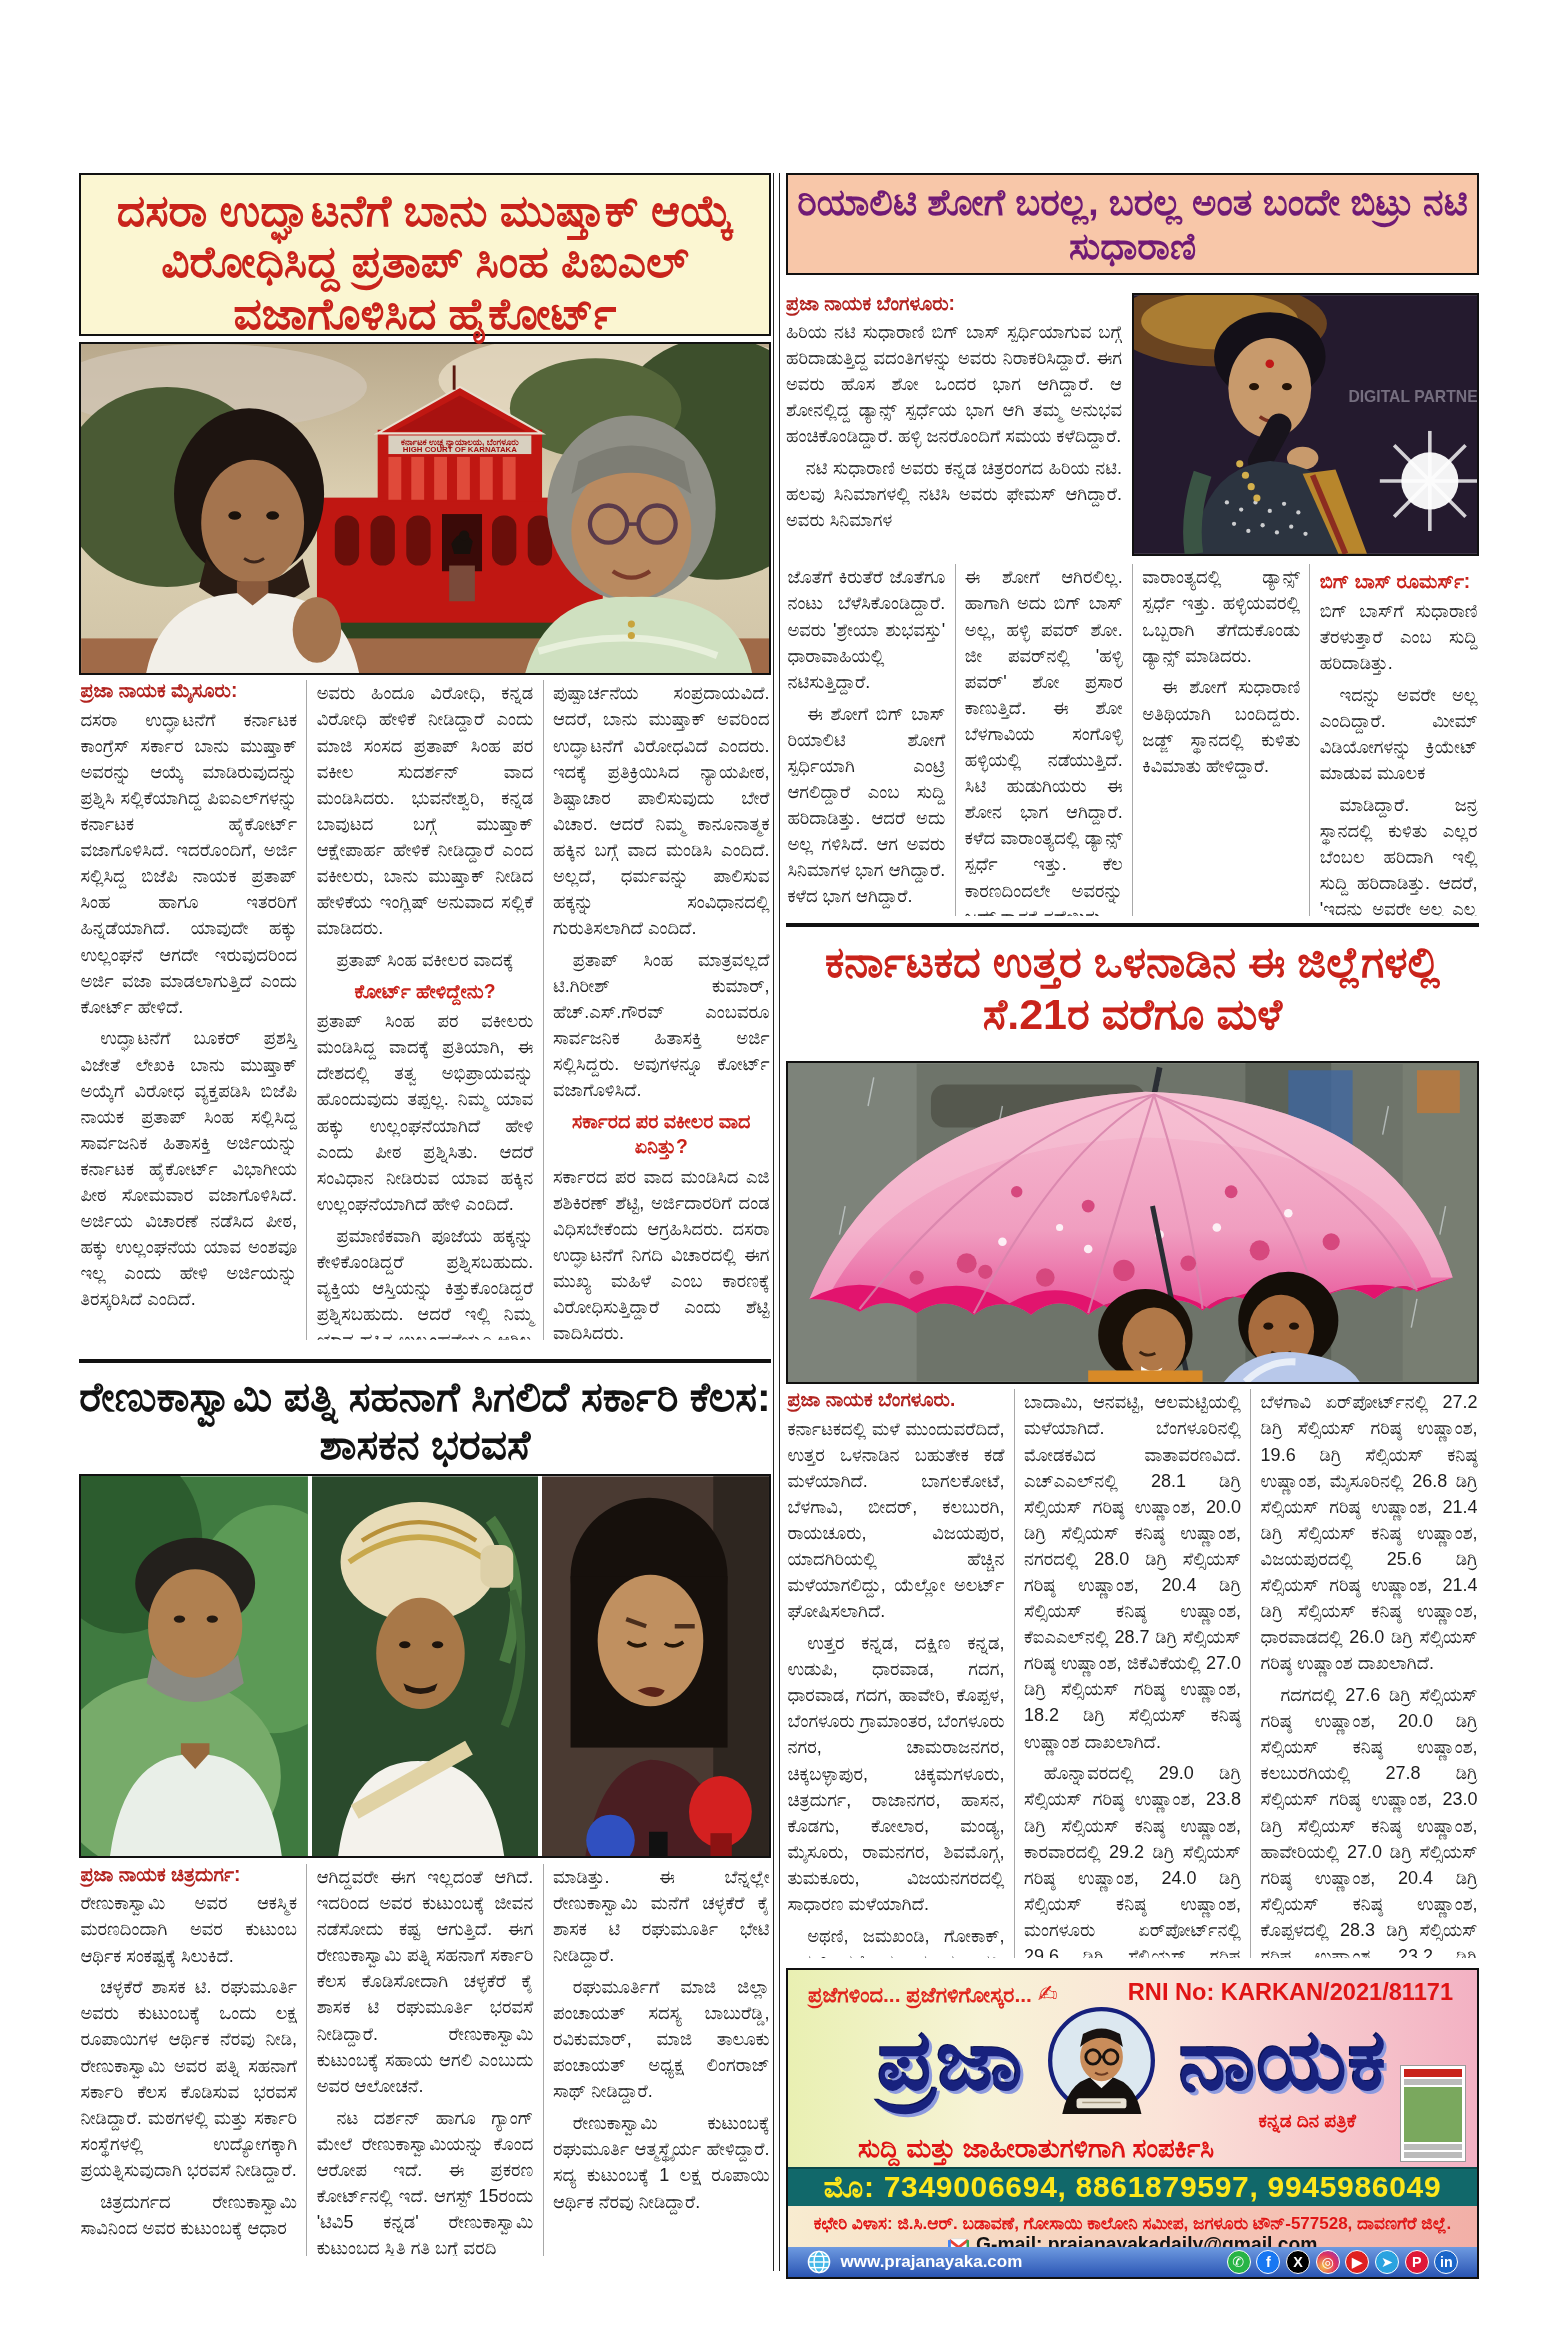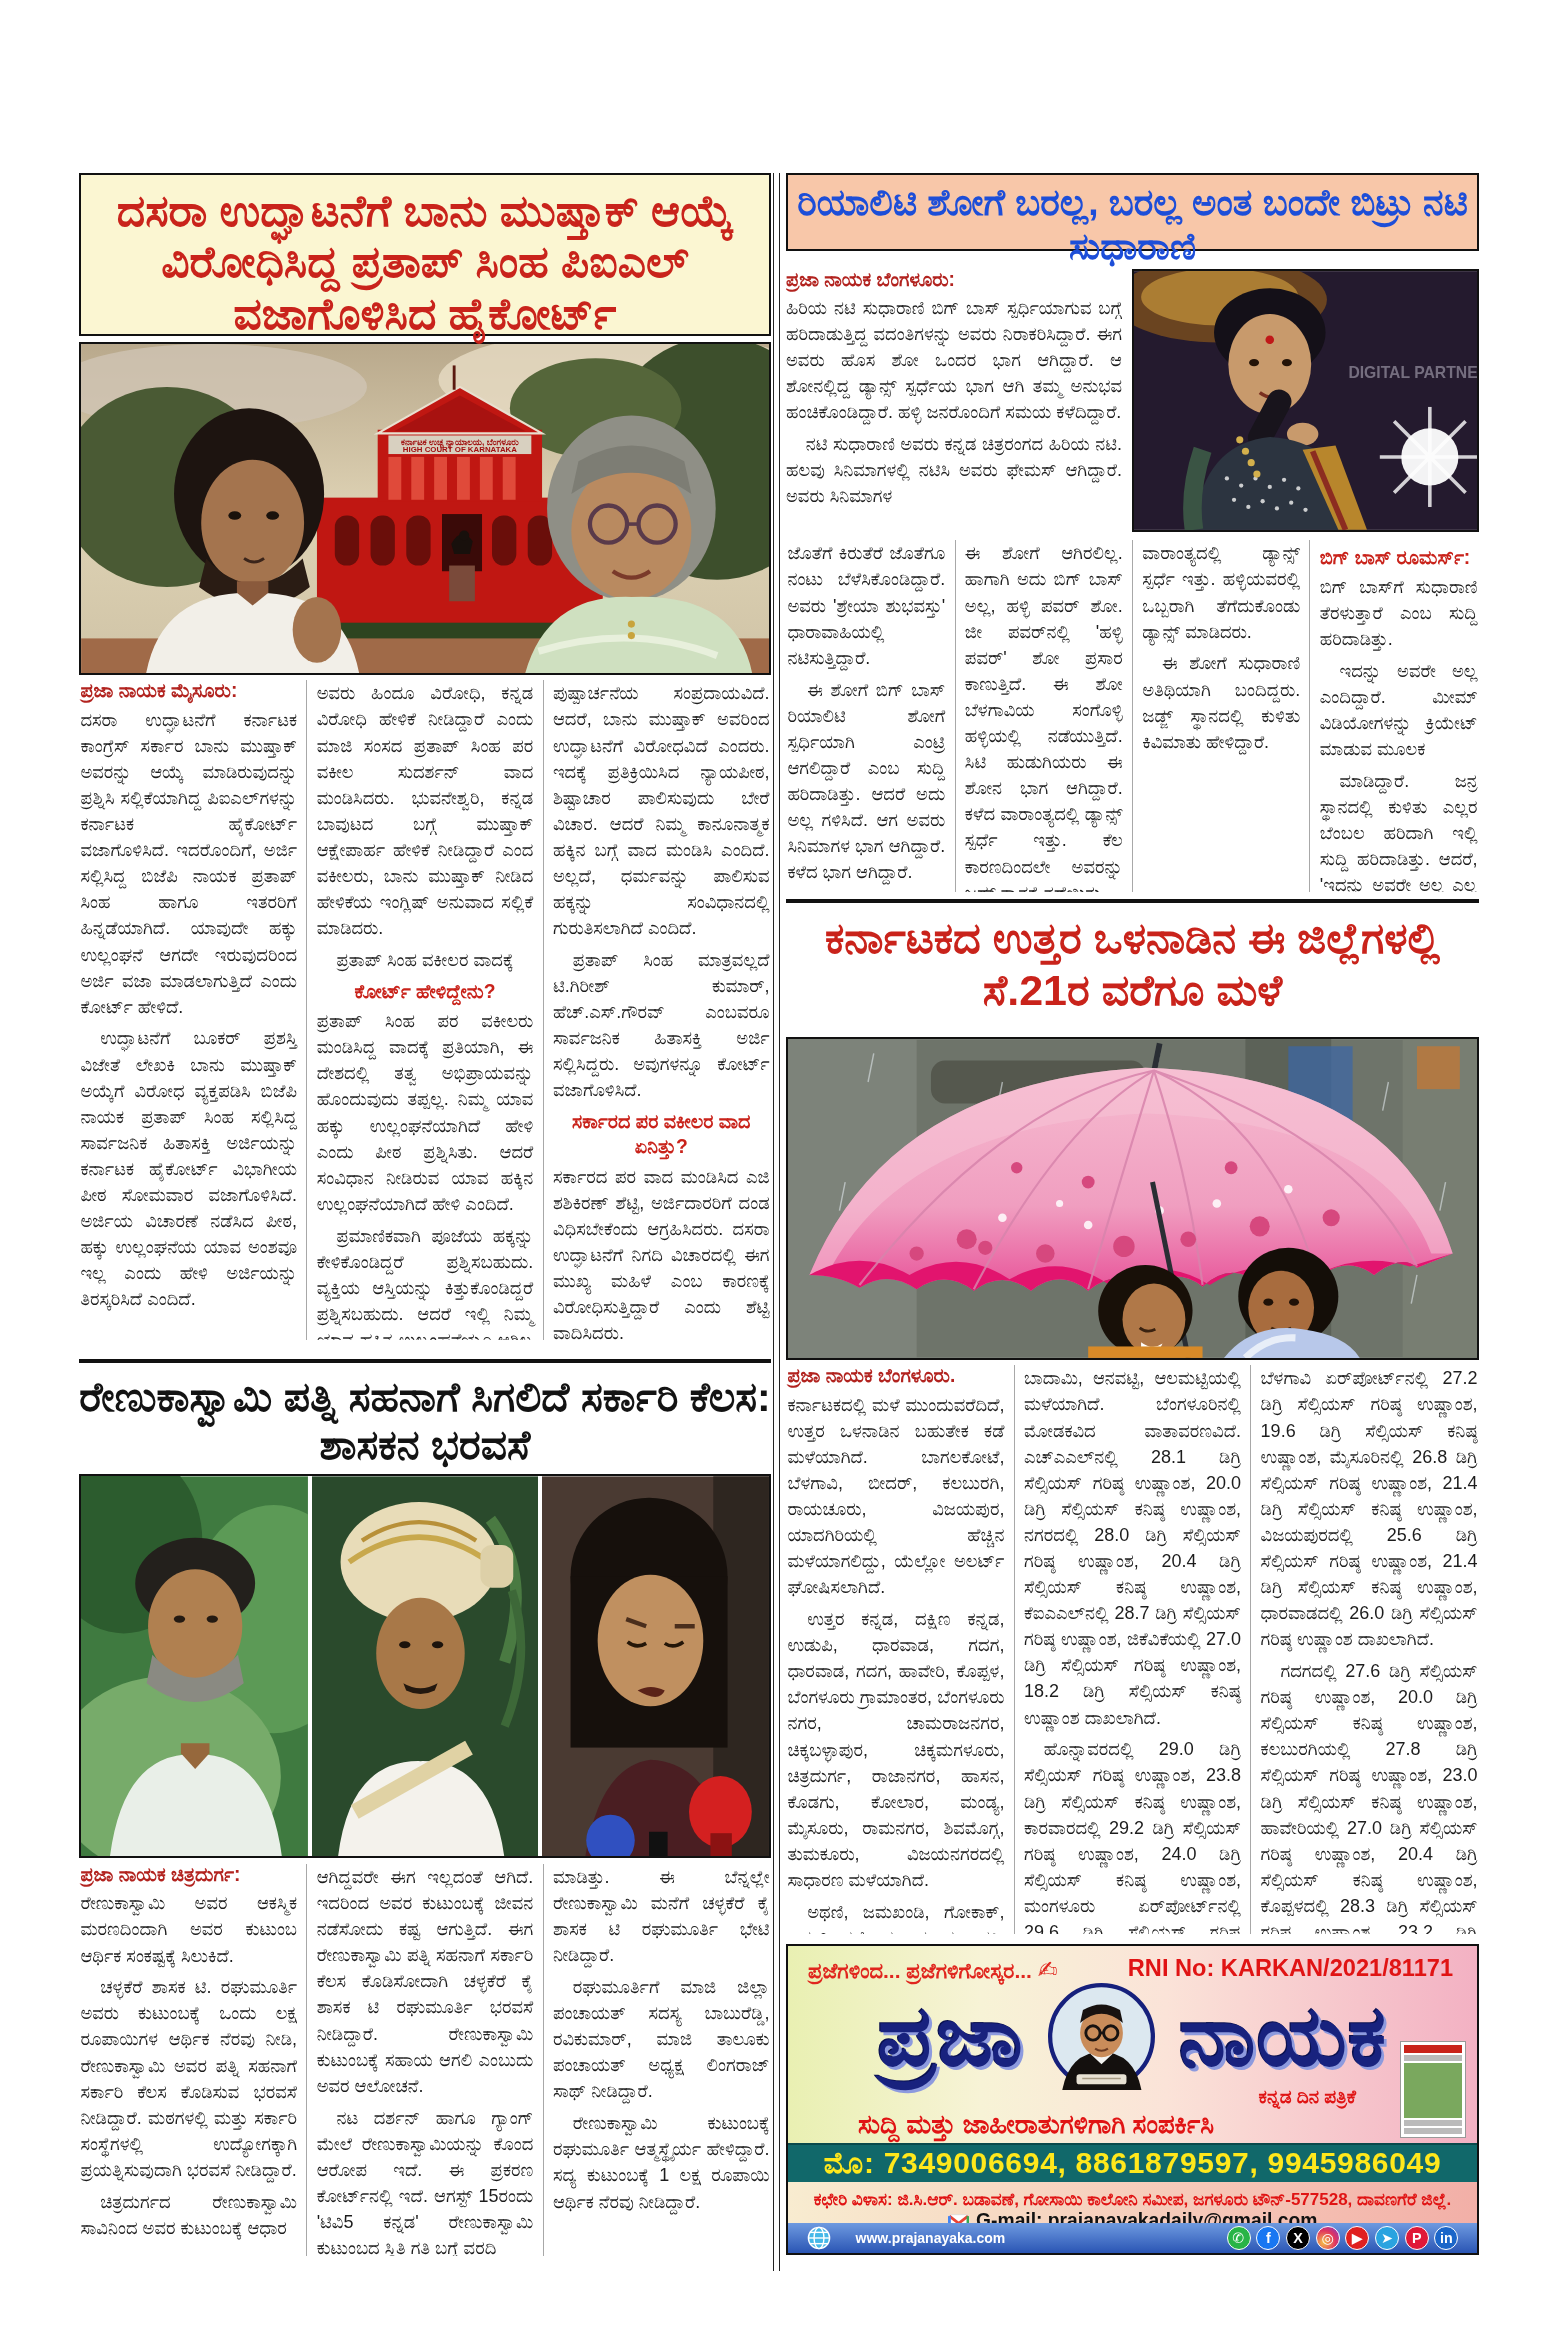--- a/index.html
+++ b/index.html
@@ -13,22 +13,22 @@
   
   .half{position:absolute;top:173px;}
   .half-left{left:79px;width:692px;}
   .half-right{left:786px;width:693px;}
   .vrule{position:absolute;left:773px;top:173px;width:5px;height:2098px;
     border-left:1.4px solid #222;border-right:1.4px solid #222;}
   
   .hbox{border:2.1px solid #111;box-sizing:border-box;text-align:center;}
   .s1-head{background:#fbf6d2;color:#c9231b;font-size:44px;font-weight:bold;
     line-height:1.17;padding:10px 5.7px;height:163px;}
-  .s3-head{background:#f8c7a9;color:#1d4ed8;font-size:37px;font-weight:bold;
-    line-height:1.2;padding:5.7px 4.3px;height:78px;}
+  .s3-head{background:#f8c7a9;color:#701a75;font-size:37px;font-weight:bold;
+    line-height:1.2;padding:5.7px 4.3px;height:102px;}
   .rule-top{border-top:4.3px solid #111;margin-top:18.6px;}
   .s2-head{color:#131313;font-size:41px;font-weight:bold;text-align:center;line-height:1.15;padding:11.4px 0 5.7px;}
   .s4-head{color:#c9231b;font-size:43px;font-weight:bold;text-align:center;line-height:1.2;padding:10px 0 20px;}
   
   .cols{display:flex;overflow:hidden;}
   .col{flex:1;padding:0 9.3px;border-right:0.7px solid #a8a8a8;overflow:hidden;}
   .col:first-child{padding-left:1.4px;}
   .col:last-child{border-right:none;padding-right:1.4px;}
   p.b{font-size:18px;line-height:1.45;text-align:justify;margin:0 0 5.7px;color:#1d1d1d;text-indent:1.1em;}
   p.b.ni{text-indent:0;}
@@ -55,21 +55,21 @@
   .ad-thumb .t2{height:5.7px;background:#bbb;}
   .ad-thumb .t3{flex:1;background:#7aa85e;}
   .ad-thumb .t4{height:5.7px;background:#bbb;}
   .ad-phone{height:37px;background:#11686a;border-top:2.1px solid #0a4a4c;display:flex;align-items:center;justify-content:center;
     color:#ffe81c;font-weight:900;font-size:30px;letter-spacing:0.7px;}
   .ad-addr{height:41px;background:linear-gradient(90deg,#f8ecd0,#f6c8b8 60%,#f2afa7);text-align:center;overflow:hidden;}
   .addr-line{color:#e01414;font-weight:bold;font-size:17px;padding-top:8px;}
   .gmail-line{color:#121212;font-weight:bold;font-size:19.3px;display:flex;align-items:center;justify-content:center;gap:7.1px;}
   .ad-web{height:30px;background:linear-gradient(180deg,#6e9ae0,#2a55b4);display:flex;align-items:center;
     justify-content:space-between;padding:0 18.6px;}
-  .web-left{display:flex;align-items:center;gap:25px;color:#fff;font-weight:bold;font-size:14px;}
+  .web-left{display:flex;align-items:center;gap:10px;color:#fff;font-weight:bold;font-size:17px;}
   .socials{display:flex;gap:5.7px;}
   .sic{width:24px;height:24px;border-radius:50%;display:flex;align-items:center;justify-content:center;
     color:#fff;font-weight:bold;font-size:14.3px;border:1.4px solid #fff;box-sizing:border-box;}
   .sic.wa{background:#28b446;} .sic.fb{background:#1877f2;} .sic.xx{background:#000;}
   .sic.ig{background:radial-gradient(circle at 30% 70%,#f5c048,#e0335f 55%,#7a3ad0);}
   .sic.yt{background:#e02020;} .sic.tg{background:#2aa3e0;} .sic.pt{background:#e01838;} .sic.li{background:#1b66c9;}
   .spacer8{height:5.7px;}
 </style>
 </head>
 <body>

